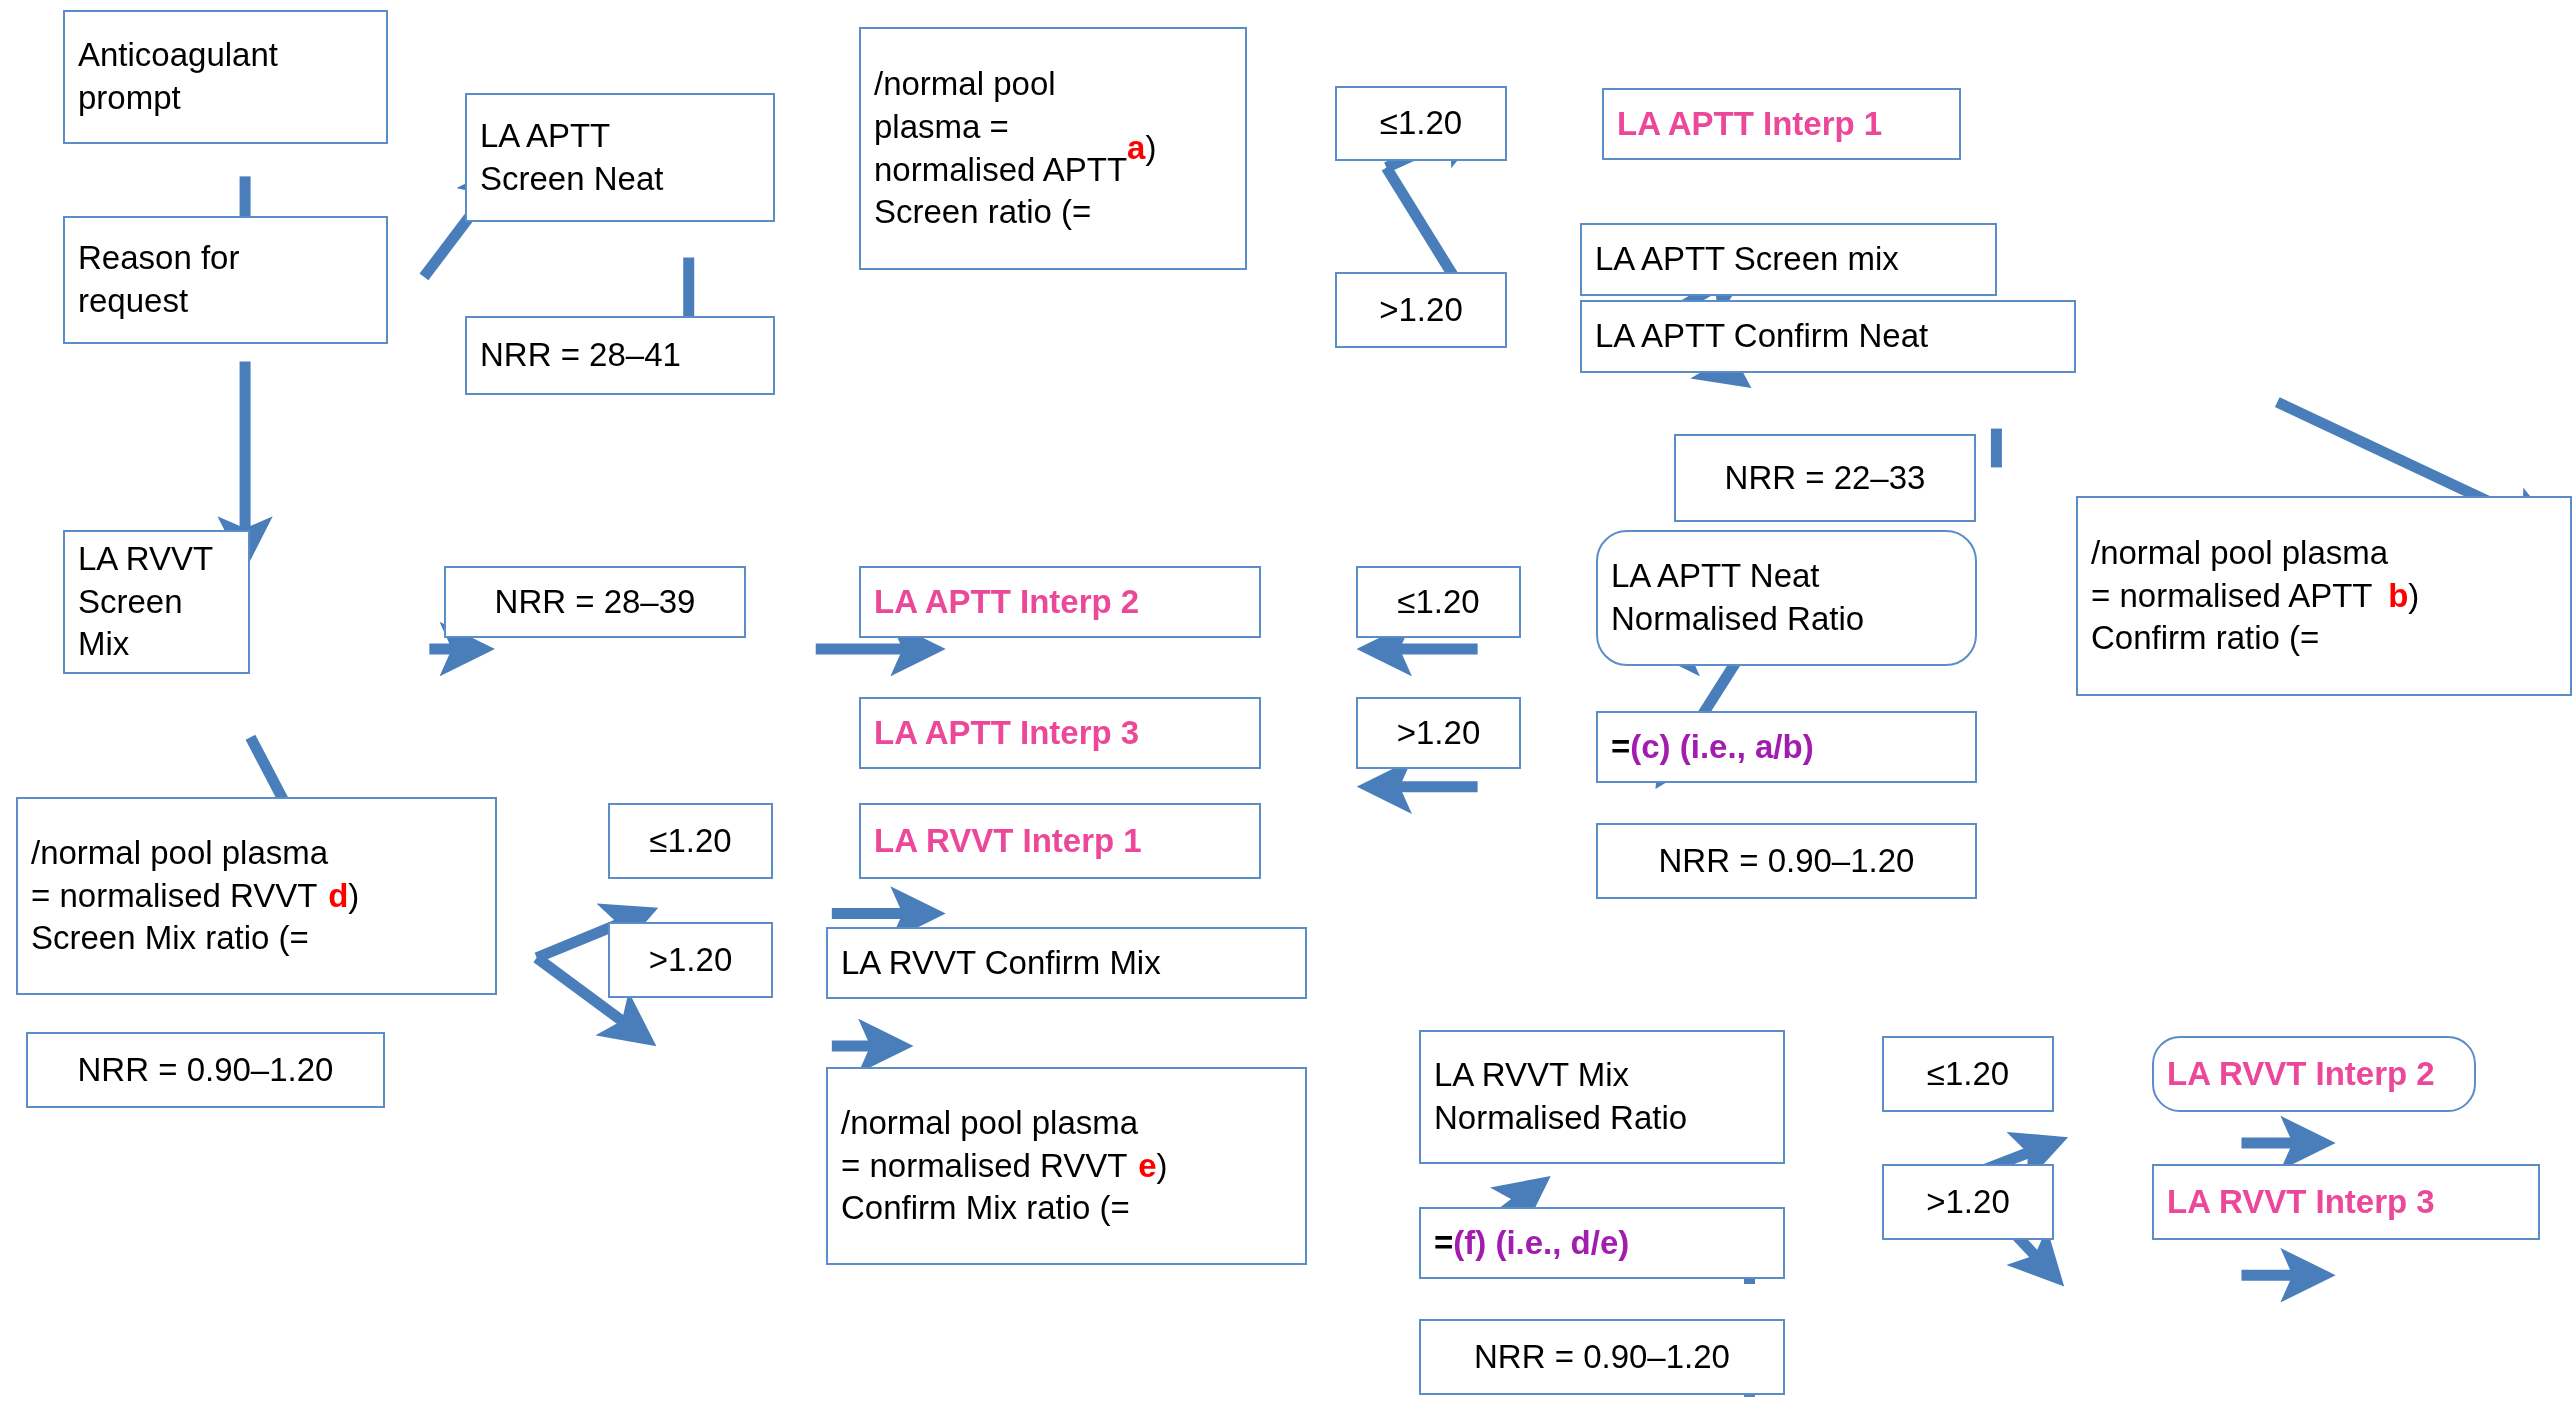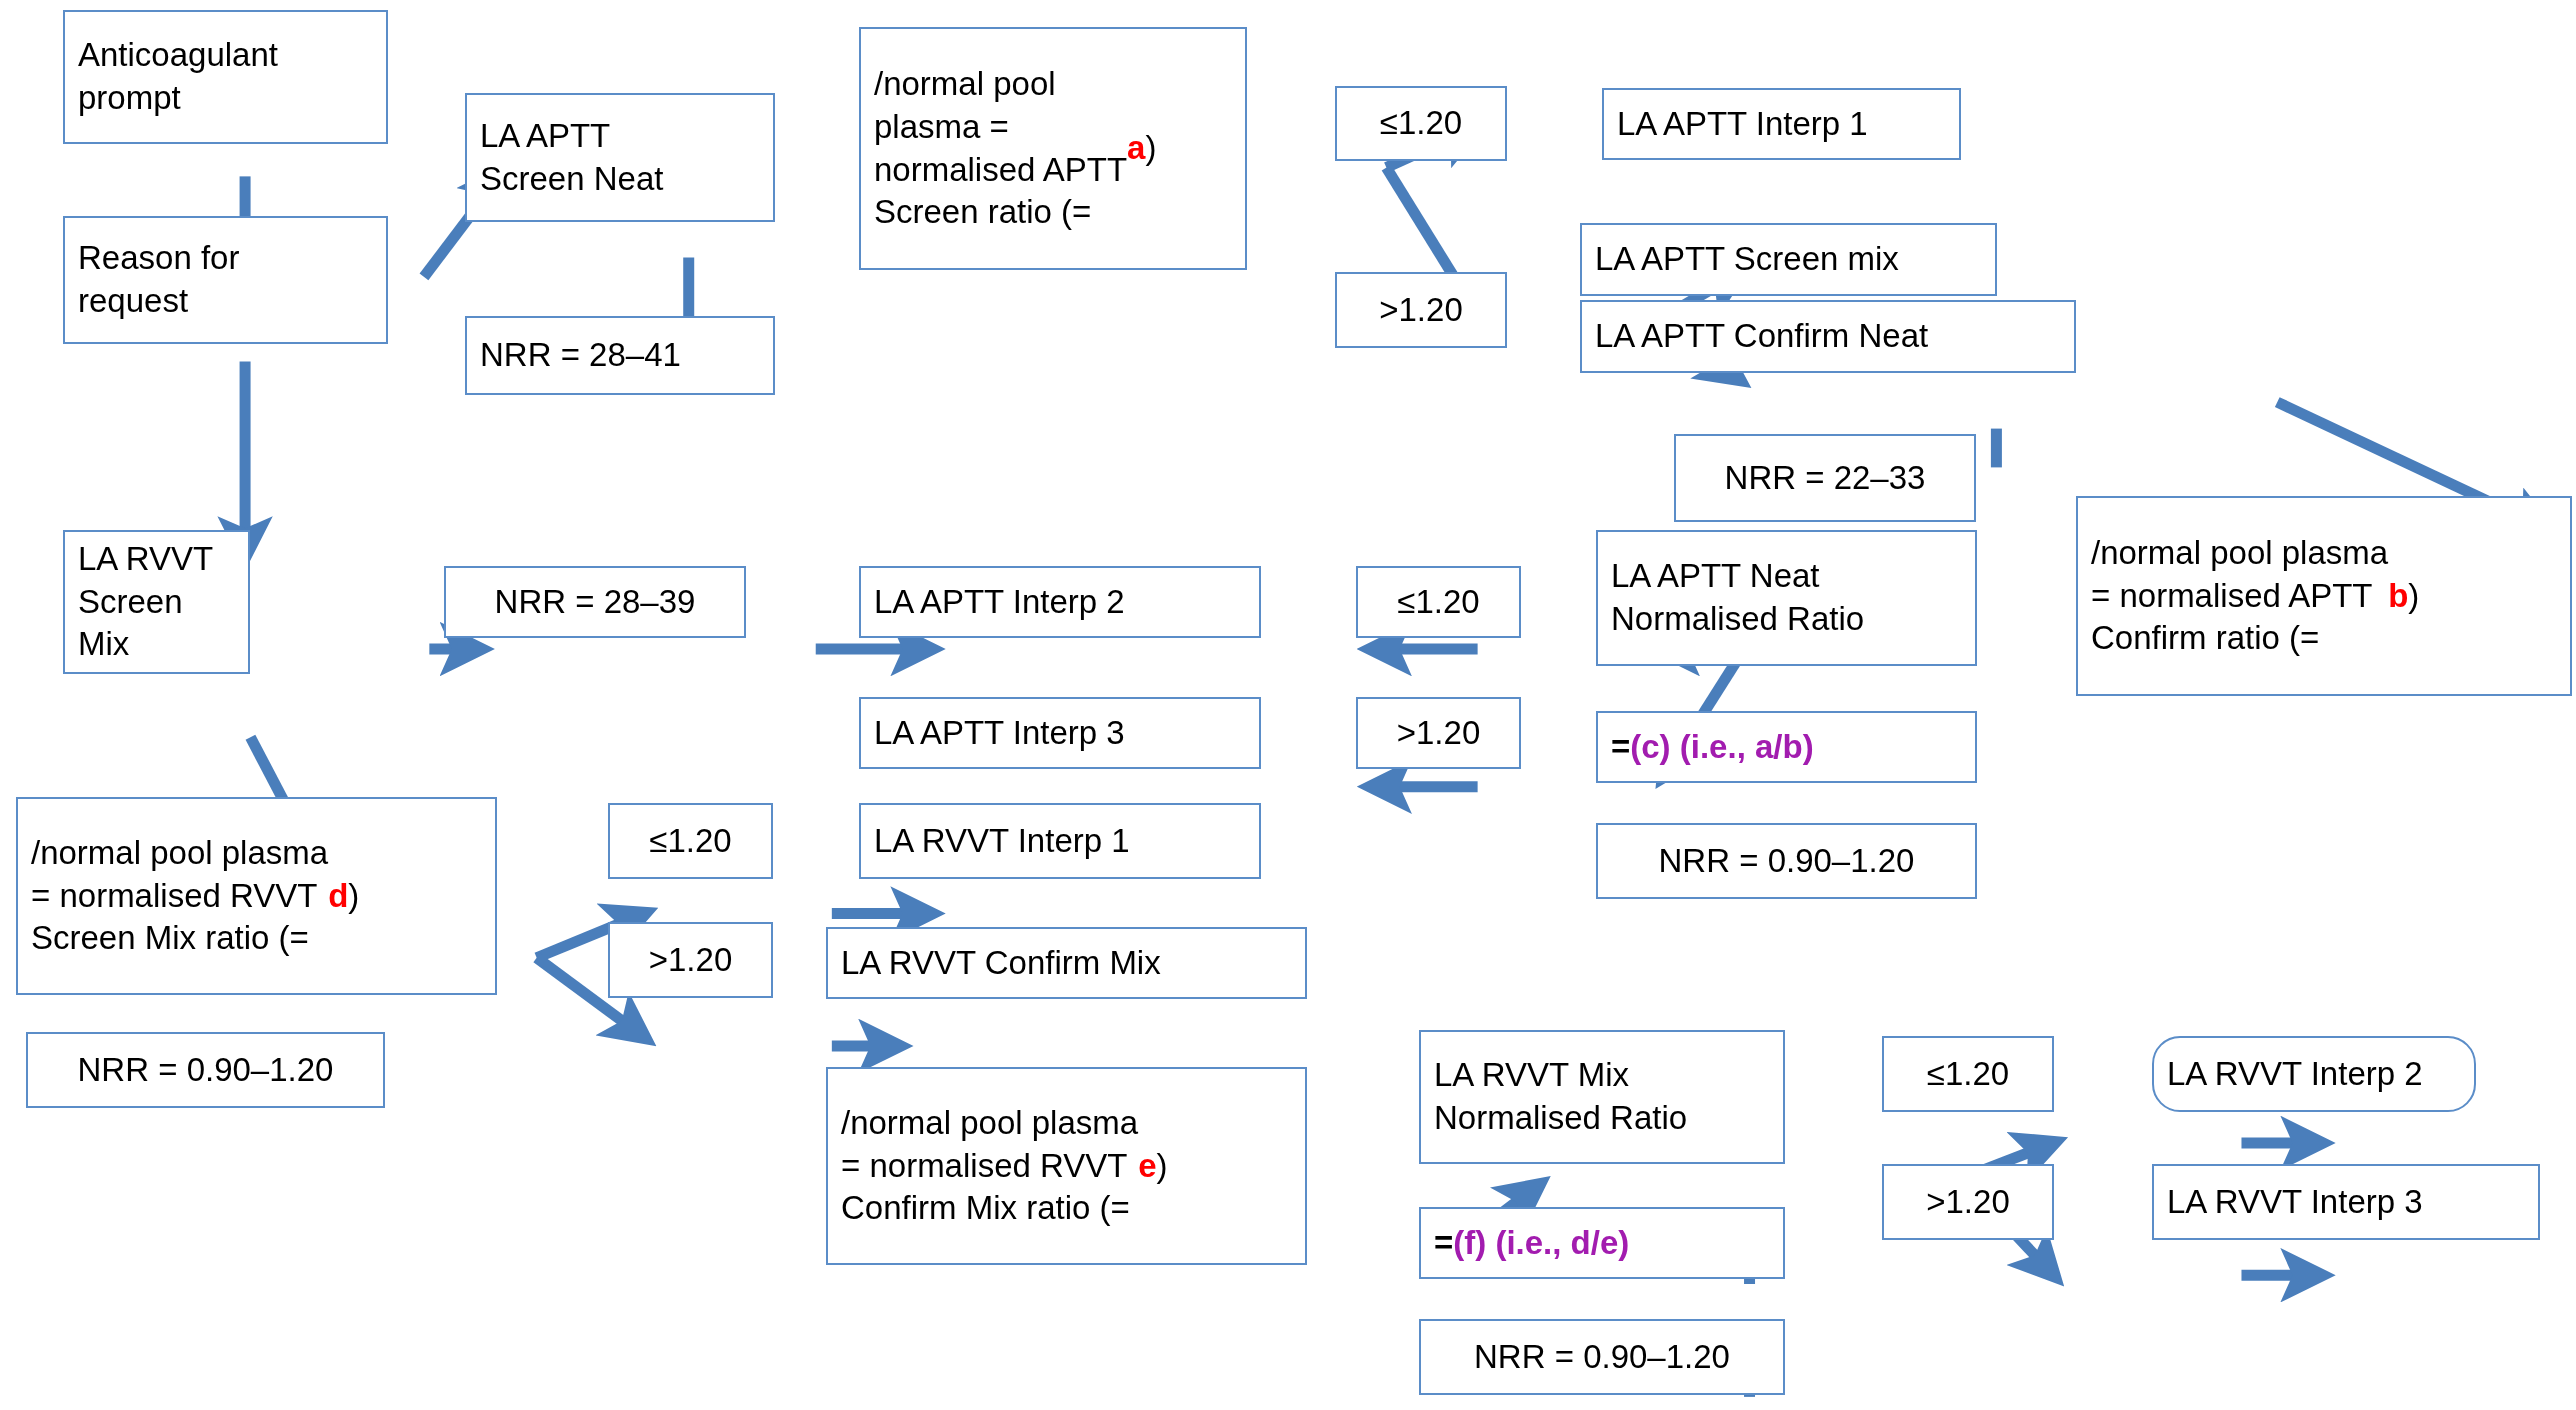--- a/index.html
+++ b/index.html
@@ -20,22 +20,22 @@
     line-height:1.30;
     display:flex;
     align-items:center;
     padding:4.3px 13px;
     z-index:3;
     white-space:pre-line;
   }
   .node.center{justify-content:center;text-align:center;}
   .node.left{justify-content:flex-start;text-align:left;}
   .node.interp{
-    color:#000000;
-    font-weight:normal;
+    color:#ec4899;
+    font-weight:bold;
     justify-content:flex-start;
   }
   .node.redformula{
     color:#000000;
     font-weight:bold;
     justify-content:flex-start;
   }
   .node.redformula .rd{color:#a21caf;}
   .rdl{color:#ff0000;font-weight:bold;}
   svg#edges{
@@ -159,21 +159,21 @@
   <div class="node left" style="left:1580px;top:300px;width:496px;height:73px;">LA APTT Confirm Neat</div>
 
   <div class="node center" style="left:1674px;top:434px;width:302px;height:88px;">NRR = 22–33</div>
 
   <div class="node left" style="left:2076px;top:496px;width:496px;height:200px;">
     <span>/normal pool plasma
 = normalised APTT
 Confirm ratio (=</span><span class="rdl">b</span><span>)</span>
   </div>
 
-  <div class="node left" style="left:1596px;top:530px;width:381px;height:136px;">LA APTT Neat
+  <div class="node left" style="left:1596px;top:530px;width:381px;height:136px;border-radius:31px;">LA APTT Neat
 Normalised Ratio</div>
 
   <div class="node redformula" style="left:1596px;top:711px;width:381px;height:72px;">
     <span>= </span><span class="rd">(c) (i.e., a/b)</span>
   </div>
 
   <div class="node center" style="left:1596px;top:823px;width:381px;height:76px;">NRR = 0.90–1.20</div>
 
   <div class="node center" style="left:1356px;top:566px;width:165px;height:72px;">≤1.20</div>
 

